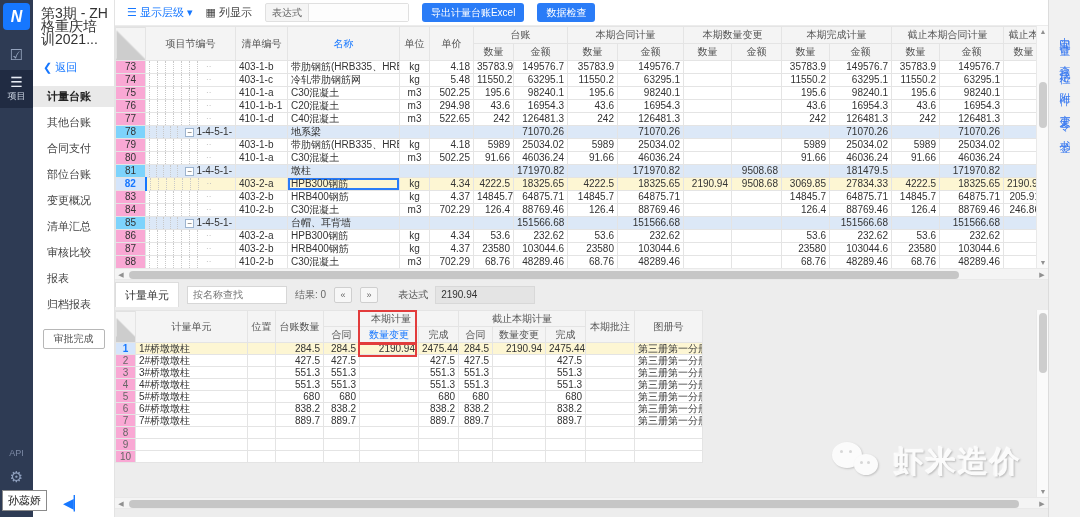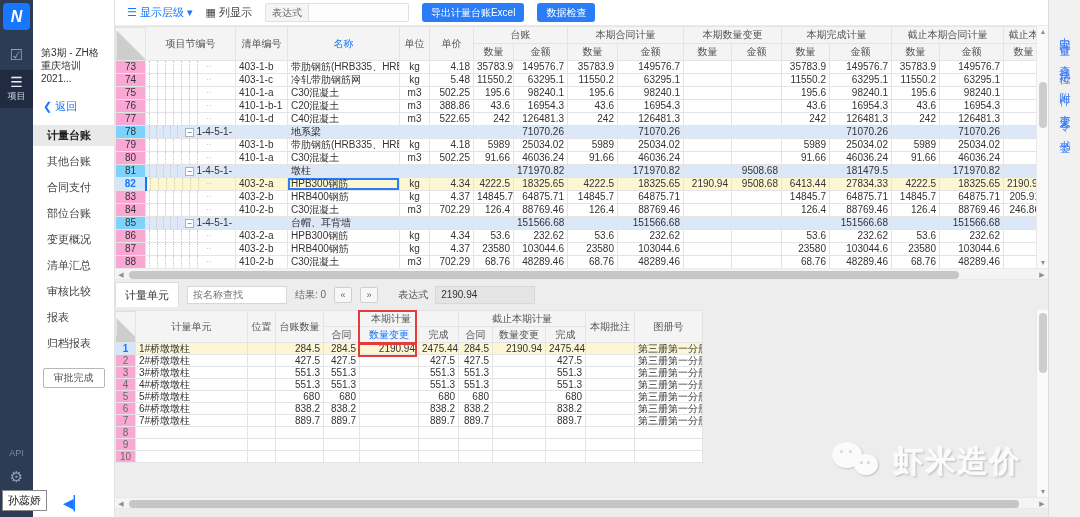--- a/index.html
+++ b/index.html
@@ -17,21 +17,21 @@
   .rail .proj-ic { top:74px; color:#e8edf5; font-size:14px; }
   .rail .proj-lb { top:90px; font-size:9px; color:#cfd8e6; }
   .rail .api { top:448px; font-size:9px; color:#7d8aa5; }
   .rail .gear { top:468px; font-size:15px; color:#8fa0bf; }
   .user-tip { position:absolute; left:2px; top:490px; background:#fff; border:1px solid #8a8a8a;
               font-size:11px; color:#222; padding:2px 5px; z-index:50; white-space:nowrap; }
 
   
   .menu { position:absolute; left:33px; top:0; width:82px; height:517px; background:#fff;
           border-right:1px solid #e3e3e3; }
-  .menu .ptitle { padding:7px 6px 4px 8px; font-size:10px; line-height:13px; color:#333;margin-top:39px; }
+  .menu .ptitle { padding:7px 6px 4px 8px; font-size:14px; line-height:13px; color:#333; }
   .menu .back { padding:10px 8px 6px 10px; font-size:11px; color:#1677ff; cursor:pointer; }
   .mitem { height:21px; line-height:21px; padding-left:14px; font-size:11px; color:#444;
            margin-top:5px; cursor:pointer; }
   .mitem.act { background:#e9e9e9; color:#222; font-weight:bold; }
   .approve { margin:14px auto 0; display:block; width:62px; height:20px; line-height:18px; text-align:center;
              border:1px solid #b7b7b7; border-radius:2px; background:#fff; font-size:10px; color:#555; cursor:pointer; }
   .collapse { position:absolute; left:30px; bottom:6px; color:#1677ff; font-size:14px; cursor:pointer; }
 
   
   .main { position:absolute; left:115px; top:0; width:933px; height:517px; background:#fff; }
@@ -316,21 +316,21 @@
                   <span class="g"></span>
                   <span class="g"></span>
                   <span class="g"></span>
                   <span class="g"></span>
                   <span class="dots">··</span>
                 </div>
               </td>
               <td class="l">410-1-b-1</td>
               <td class="l">C20混凝土</td>
               <td class="c">m3</td>
-              <td class="r">388.86</td>
+              <td class="r">294.98</td>
               <td class="r">43.6</td>
               <td class="r">16954.3</td>
               <td class="r">43.6</td>
               <td class="r">16954.3</td>
               <td class="r"></td>
               <td class="r"></td>
               <td class="r">43.6</td>
               <td class="r">16954.3</td>
               <td class="r">43.6</td>
               <td class="r">16954.3</td>
@@ -501,21 +501,21 @@
               <td class="l">403-2-a</td>
               <td class="l selcell">HPB300钢筋</td>
               <td class="c">kg</td>
               <td class="r">4.34</td>
               <td class="r">4222.5</td>
               <td class="r">18325.65</td>
               <td class="r">4222.5</td>
               <td class="r">18325.65</td>
               <td class="r">2190.94</td>
               <td class="r">9508.68</td>
-              <td class="r">6413.44</td>
+              <td class="r">3069.85</td>
               <td class="r">27834.33</td>
               <td class="r">4222.5</td>
               <td class="r">18325.65</td>
               <td class="r">2190.94</td>
             </tr>
             <tr>
               <td class="rn">83</td>
               <td>
                 <div class="tree">
                   <span class="g"></span>

